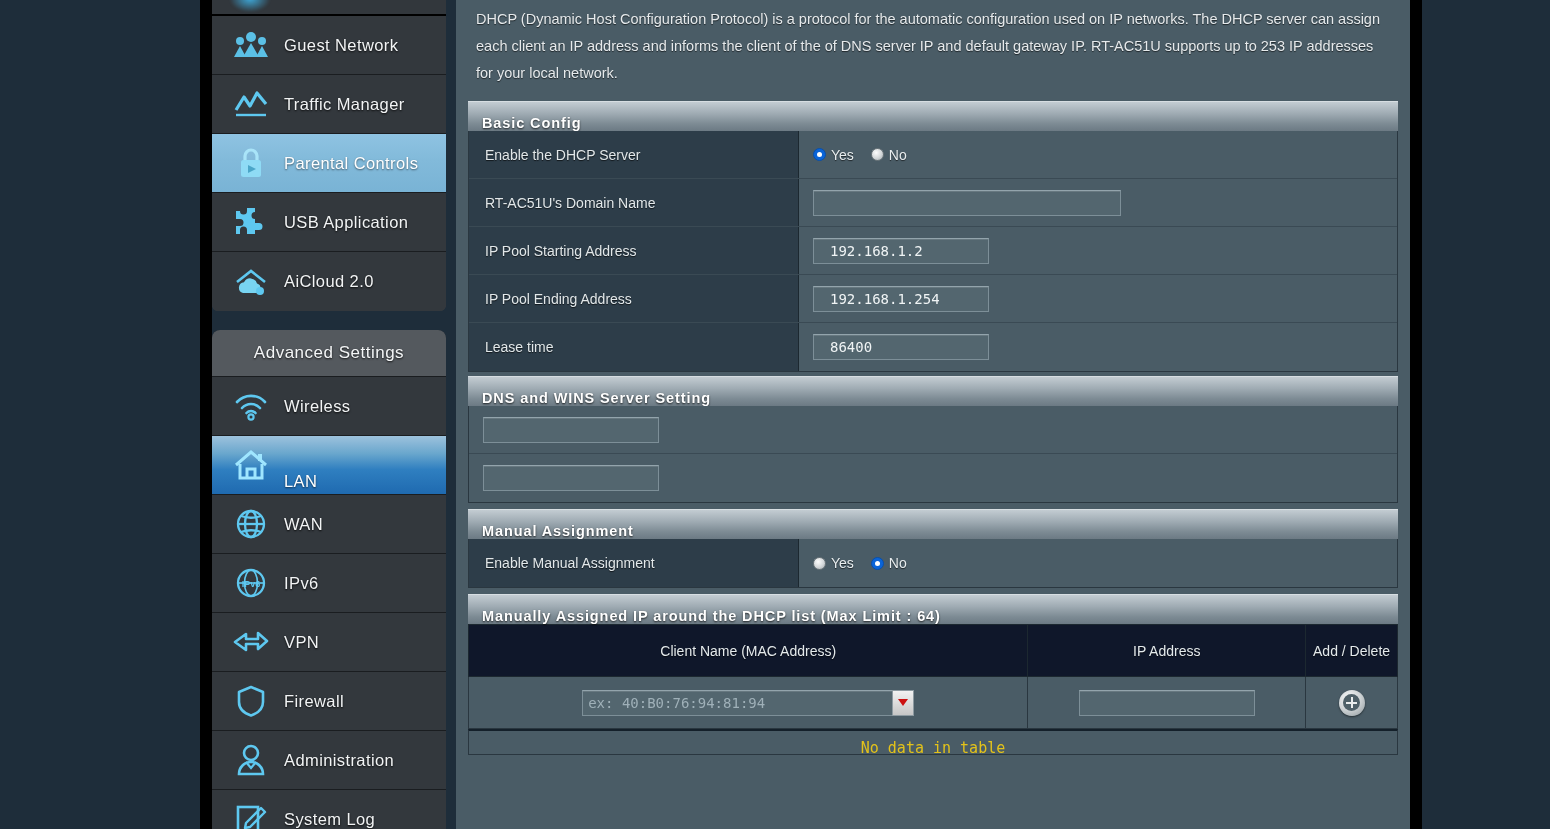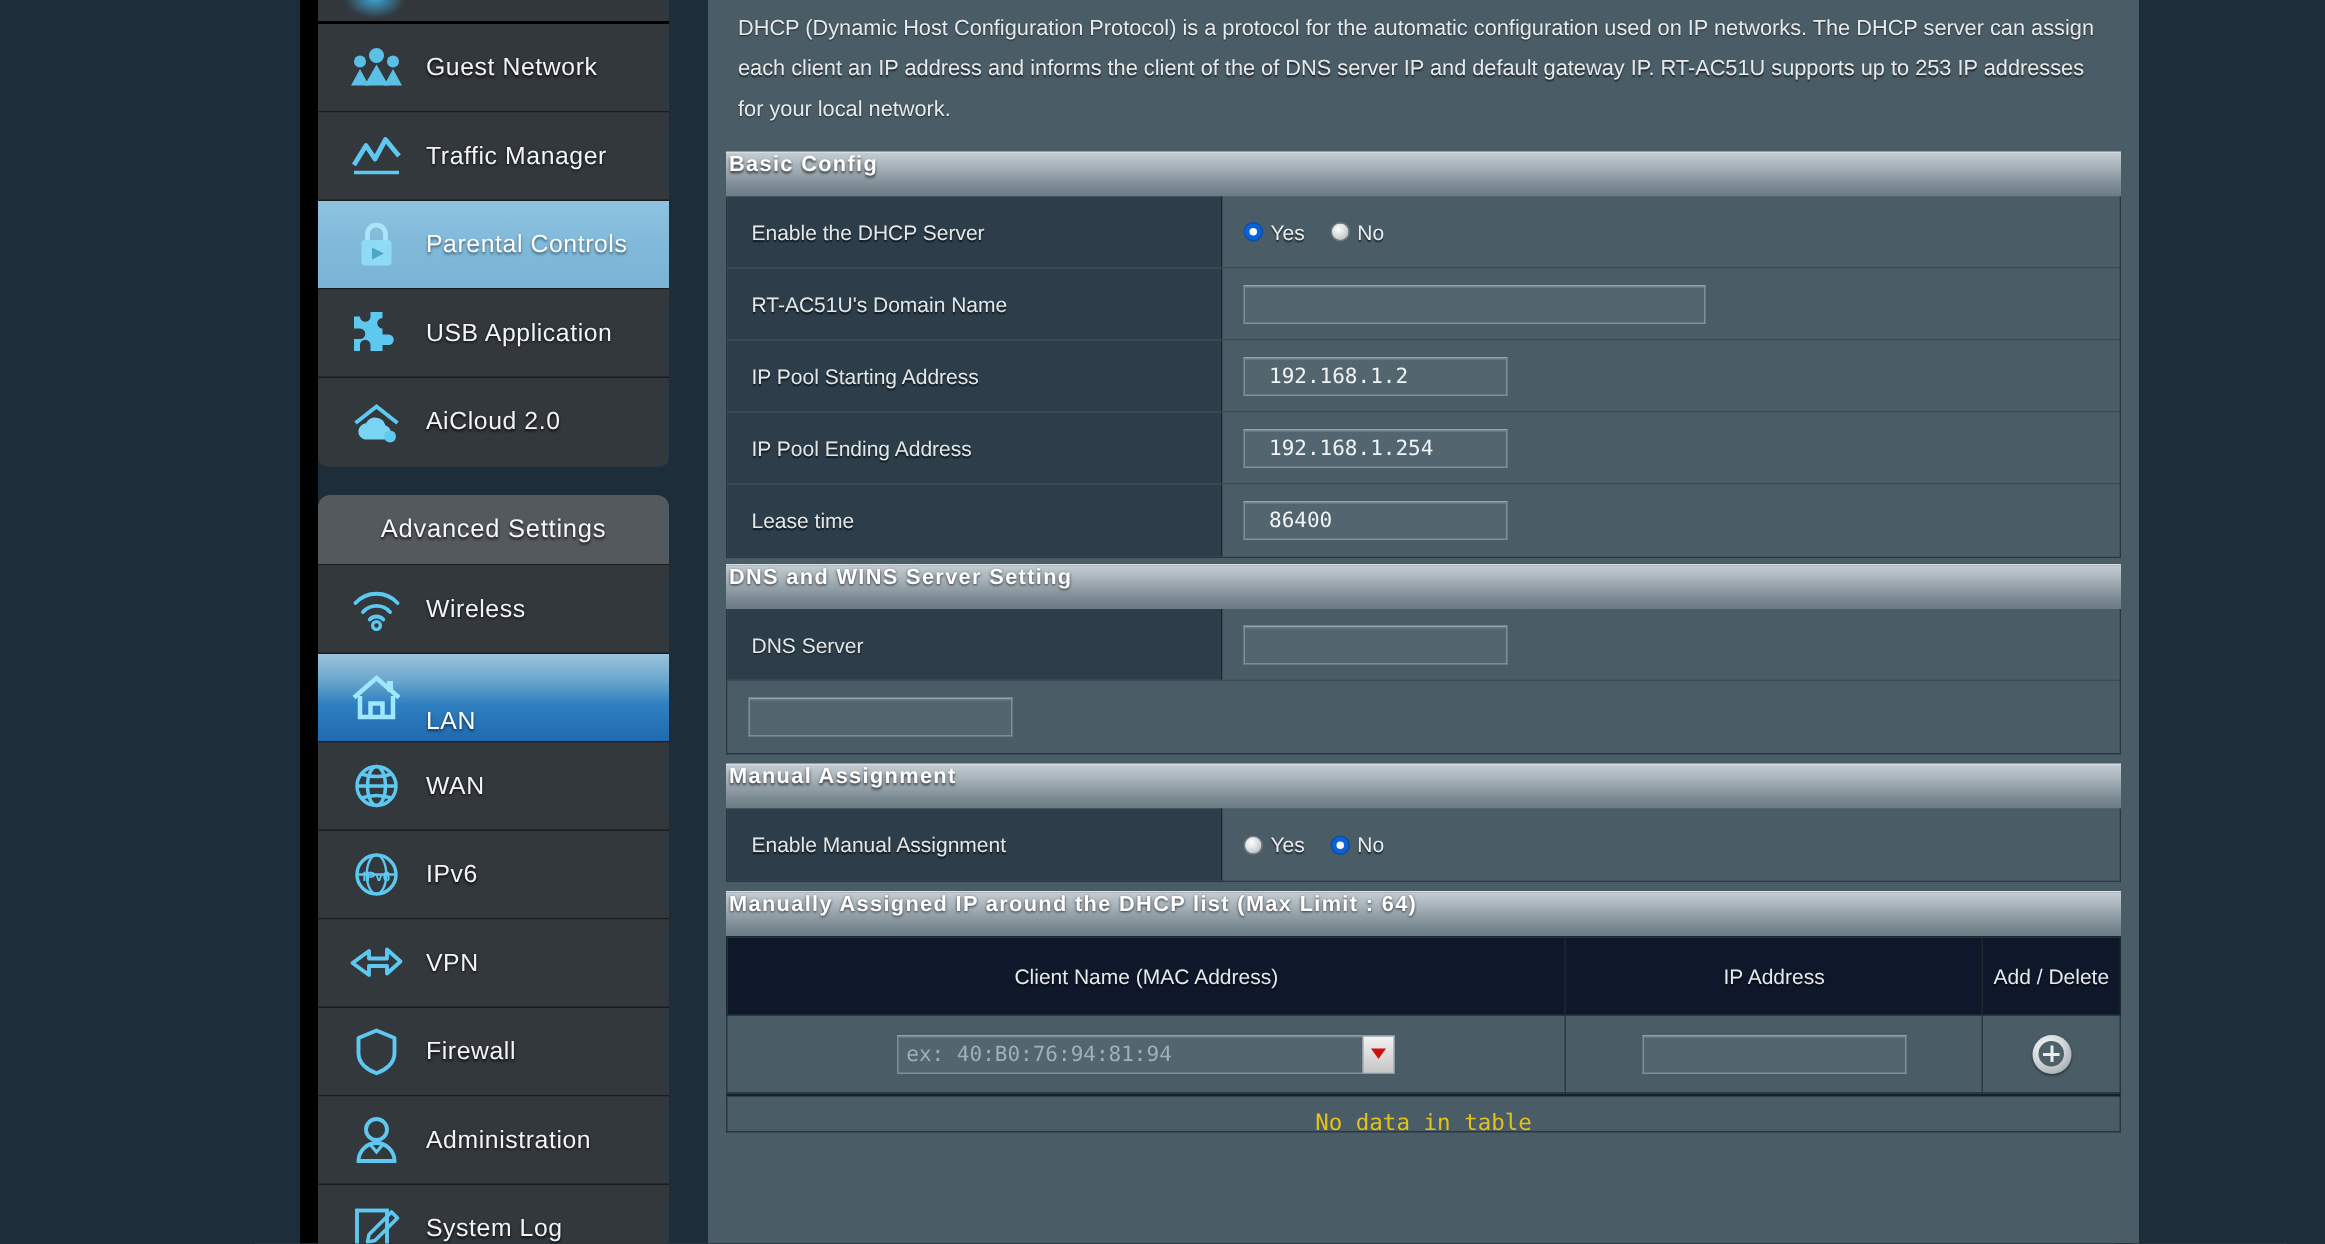--- a/index.html
+++ b/index.html
@@ -67,35 +67,35 @@
     display: flex; align-items: center; justify-content: center;
     border-bottom: 1px solid #1a1d20;
   }
   .section-head .sh-label {
     color: #f4f6f7; font-size: 17px; letter-spacing: .5px;
     text-shadow: 0 1px 2px rgba(0,0,0,.8);
   }
   .block-gap { height: 19px; }
 
   
-  .main { position: absolute; left: 472px; top: 0; width: 954px; height: 829px; background: #4a5c66; }
+  .main { position: absolute; left: 456px; top: 0; width: 954px; height: 829px; background: #4a5c66; }
 
   .intro {
     color: #e6eaec; font-size: 14.5px; line-height: 27px;
     padding: 6px 18px 14px 20px;
     text-shadow: 0 1px 1px rgba(0,0,0,.6);
   }
 
   .panel { margin: 0 12px 0 12px; }
 
   .panel-head {
     height: 30px;
     background: linear-gradient(180deg, #c3ccd2 0%, #9fabb3 40%, #7d8b94 75%, #6c7a84 100%);
-    display: flex; align-items: flex-start;
-    padding-left: 2px;
+    display: flex; align-items: flex-end;
+    padding-left: 14px;
     border-top: 1px solid #d7dee2;
   }
   .panel-head .ph-label {
     color: #ffffff; font-size: 14.5px; font-weight: bold; letter-spacing: .9px;
     text-shadow: 0 1px 2px rgba(0,0,0,.75);
   }
 
   .frm-row { display: flex; min-height: 48px; border-bottom: 1px solid #3a4a54; }
   .frm-row:last-child { border-bottom: none; }
   .frm-label {
@@ -436,21 +436,20 @@
 
       </div>
     </div>
 
     <div class="panel" style="margin-top:4px;">
       <div class="panel-head">
         <span class="ph-label">DNS and WINS Server Setting</span>
       </div>
       <div class="panel-wrap">
         <div class="frm-row">
-          <div class="frm-label">DNS Server</div>
           <div class="frm-value">
             <input class="txt w-std" type="text" value="" style="">
           </div>
         </div>
         <div class="frm-row">
           <div class="frm-value">
             <input class="txt w-std" type="text" value="" style="">
           </div>
         </div>
       </div>

